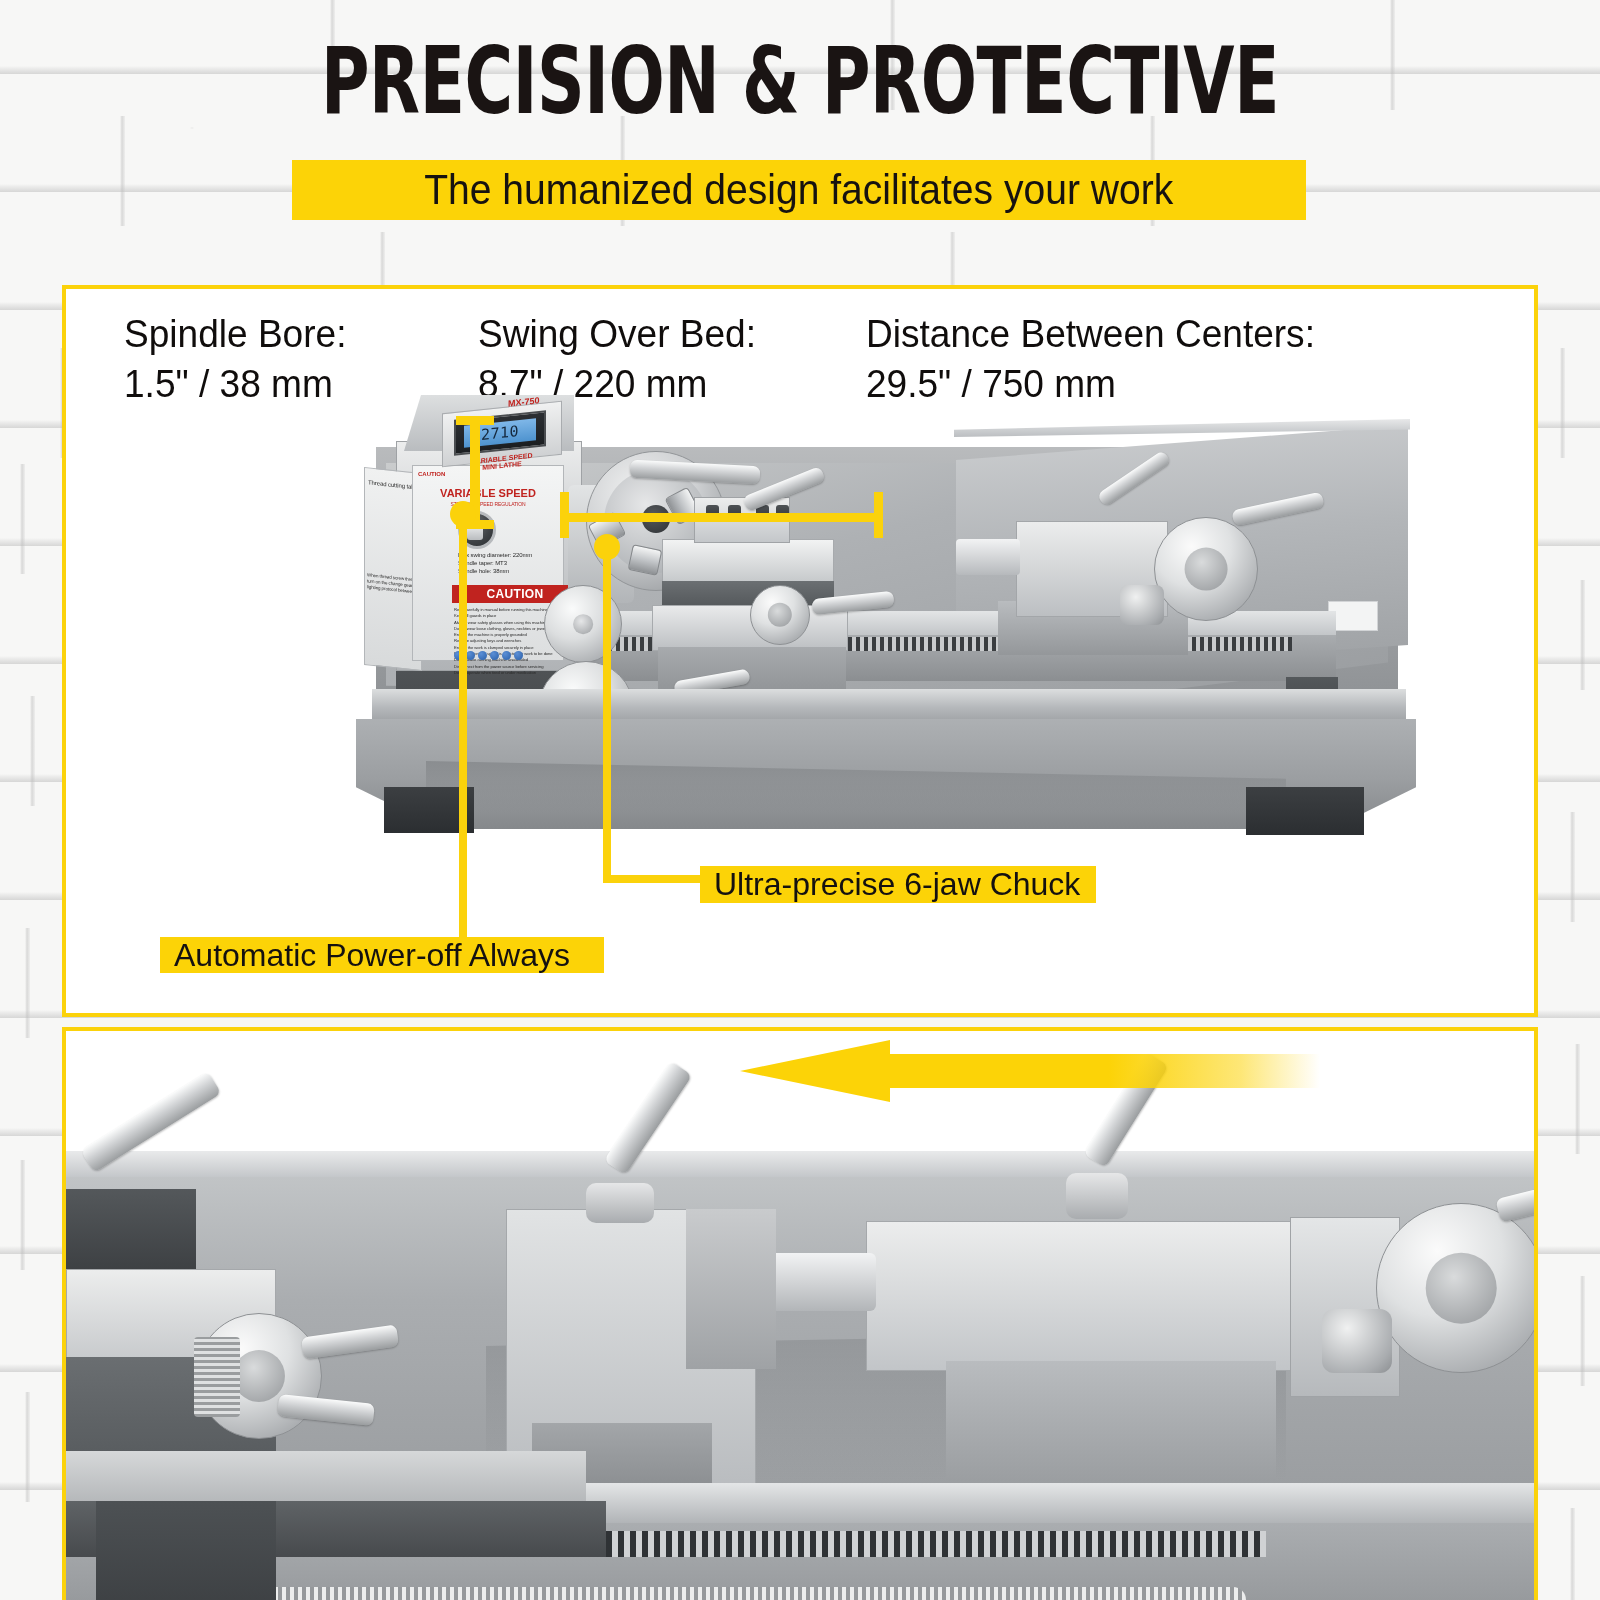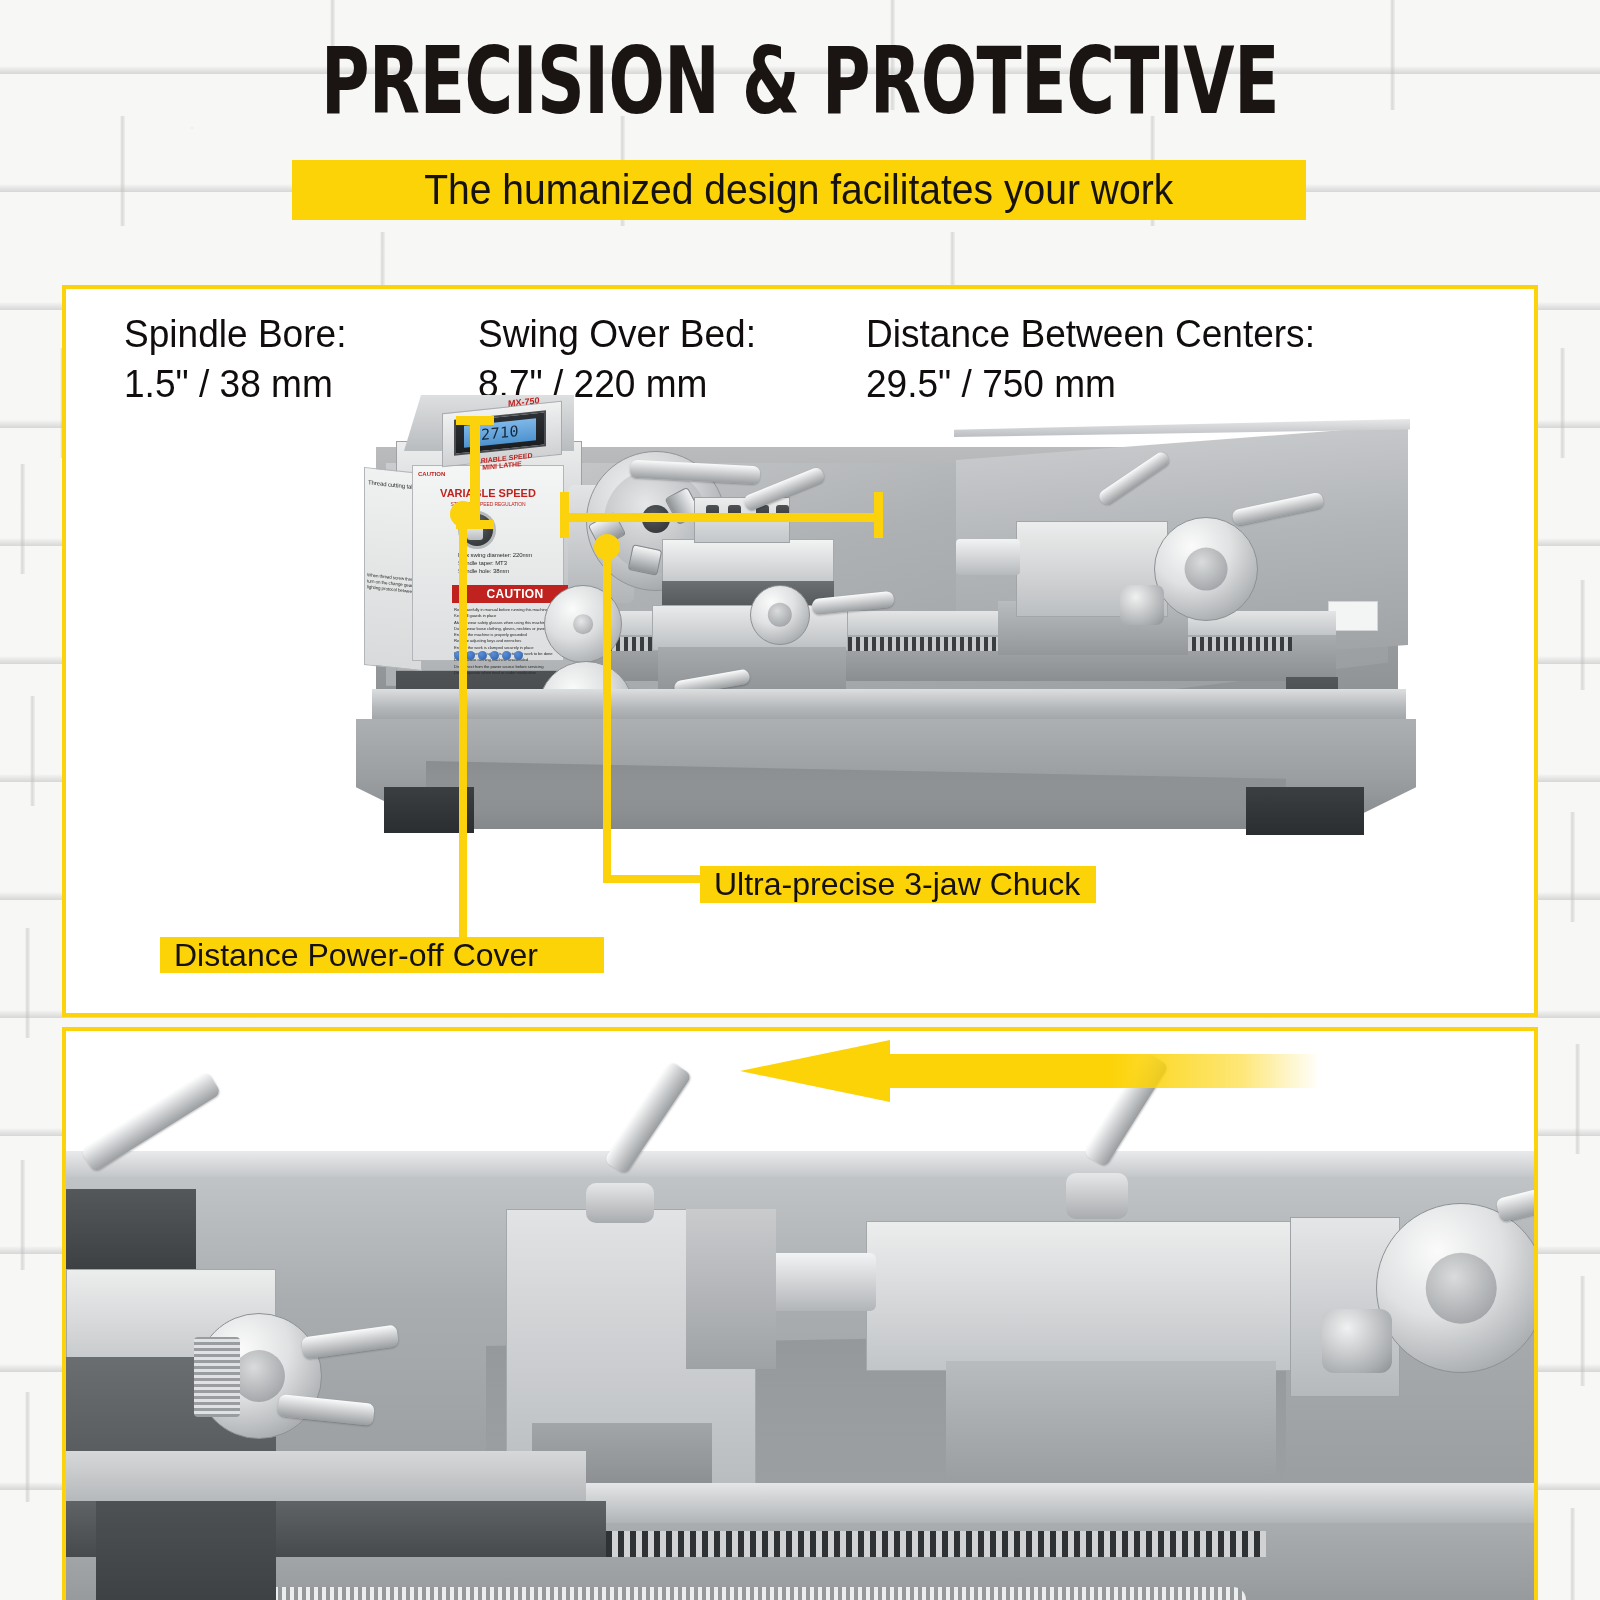--- a/index.html
+++ b/index.html
@@ -507,28 +507,28 @@
   <div class="yline" style="left:390px; top:127px; width:38px; height:9px;"></div>
   <div class="yline" style="left:390px; top:231px; width:38px; height:9px;"></div>
 
   <div class="yline" style="left:498px; top:224px; width:315px; height:9px;"></div>
   <div class="yline" style="left:494px; top:203px; width:9px; height:46px;"></div>
   <div class="yline" style="left:808px; top:203px; width:9px; height:46px;"></div>
 
   <div class="ydot" style="left:384px; top:212px;"></div>
   <div class="yline" style="left:393px; top:225px; width:8px; height:425px;"></div>
   <div class="ylabel" id="label-power-off" style="left:94px; top:648px; width:444px; height:36px;">
-    <span>Distance Power-off Cover</span>
+    <span>Automatic Power-off Always</span>
   </div>
 
   <div class="ydot" style="left:528px; top:245px;"></div>
   <div class="yline" style="left:537px; top:258px; width:8px; height:335px;"></div>
   <div class="yline" style="left:537px; top:586px; width:108px; height:8px;"></div>
   <div class="ylabel" id="label-chuck" style="left:634px; top:577px; width:396px; height:37px;">
-    <span>Ultra-precise 3-jaw Chuck</span>
+    <span>Ultra-precise 6-jaw Chuck</span>
   </div>
 </div>
 
 <div class="panel" id="panel-bottom">
   <div id="photo-bot">
     <div class="gr" id="cu-bed-top"></div>
     <div class="gr" id="cu-bed-wall"></div>
     <div class="gr" id="cu-bed-shade"></div>
 
     <div class="gr" id="cu-tail-body"></div>

